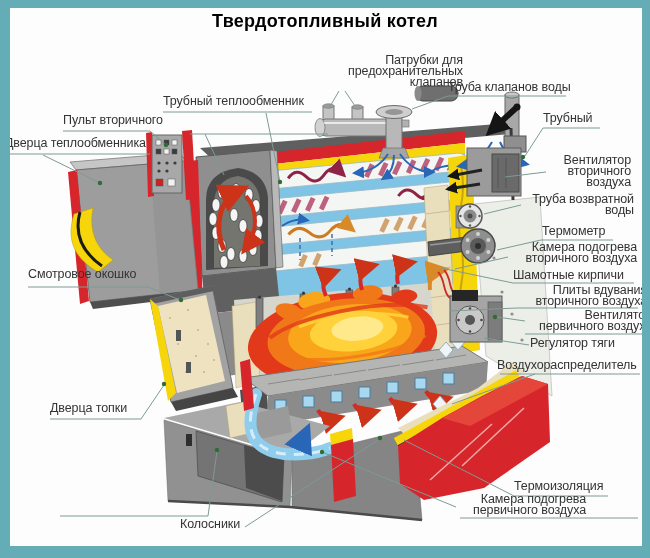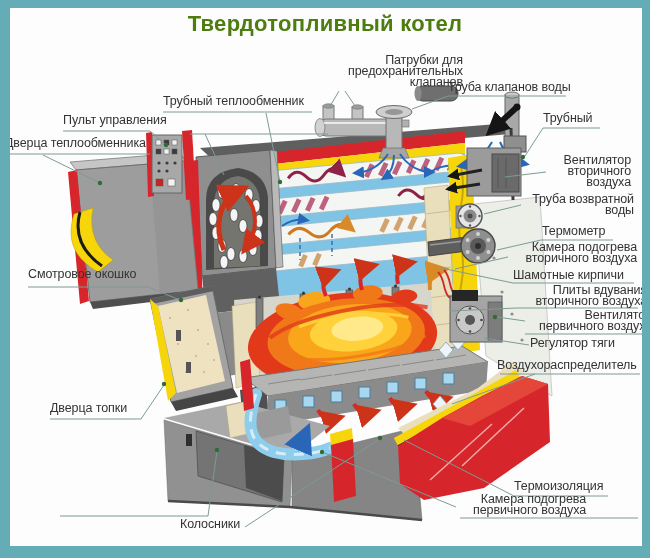--- a/index.html
+++ b/index.html
@@ -2,21 +2,21 @@
 <html style="--frame-teal: #64acb6; --casing-red: #d7262b; --insulation-yellow: #f6d60a; --water-blue: #7fc4e4; --label-text: #333333; --leader: #7d9b95; --flame-orange: #f07818; --flame-yellow: #ffd23c; --dot-green: #2f6d35;"><head>
 <meta charset="utf-8">
 <style>
   html,body{margin:0;padding:0;background:#cfd8da;}
   .stage{position:relative;width:650px;height:558px;background:#fdfdfd;overflow:hidden;
          font-family:"Liberation Sans",sans-serif;}
   .frame{position:absolute;inset:0;border-style:solid;border-width:8px 8px 12px 10px;
          border-color:var(--frame-teal);pointer-events:none;z-index:30;}
   .art{position:absolute;left:0;top:0;z-index:1;}
   .title{position:absolute;left:60px;top:11px;width:530px;text-align:center;
-         font-size:22px;font-weight:bold;color:#4d7c0f;letter-spacing:.3px;z-index:10;}
+         font-size:18px;font-weight:bold;color:#000000;letter-spacing:.3px;z-index:10;}
   .lbl{position:absolute;font-size:12.5px;line-height:13px;color:var(--label-text);
        letter-spacing:-.1px;white-space:nowrap;z-index:10;text-align:right;}
   .lbl.wrap{white-space:normal;line-height:11px;}
   :root{
     --frame-teal:#64acb6; --casing-red:#d7262b; --insulation-yellow:#f6d60a;
     --water-blue:#7fc4e4; --label-text:#333333; --leader:#7d9b95;
     --flame-orange:#f07818; --flame-yellow:#ffd23c; --dot-green:#2f6d35;
   }
   .c-red{fill:var(--casing-red);} .c-yel{fill:var(--insulation-yellow);}
   .c-blu{fill:var(--water-blue);} .lead{stroke:var(--leader);stroke-width:1;fill:none;}
@@ -424,21 +424,21 @@
           <circle class="dot" cx="380" cy="438" r="2.2"></circle>
     <circle class="dot" cx="322" cy="452" r="2.2"></circle>
           <circle class="dot" cx="181" cy="300" r="2.2"></circle>
   </g>
 </g>
 </svg>
 
 <div class="title">Твердотопливный котел</div>
 
 <div class="lbl" style="left:163px;top:95px">Трубный теплообменник</div>
-<div class="lbl" style="left:63px;top:114px">Пульт управления</div>
+<div class="lbl" style="left:63px;top:114px">Пульт вторичного</div>
 <div class="lbl" style="left:5px;top:137px">Дверца теплообменника</div>
 <div class="lbl wrap" style="left:337px;top:55px;width:126px">Патрубки для предохранительных клапанов</div>
 <div class="lbl" style="left:448px;top:81px">Труба клапанов воды</div>
 <div class="lbl" style="left:543px;top:112px">Трубный</div>
 <div class="lbl wrap" style="left:547px;top:155px;width:84px">Вентилятор вторичного воздуха</div>
 <div class="lbl wrap" style="left:522px;top:194px;width:112px">Труба возвратной воды</div>
 <div class="lbl" style="left:542px;top:225px">Термометр</div>
 <div class="lbl wrap" style="left:509px;top:242px;width:128px">Камера подогрева вторичного воздуха</div>
 <div class="lbl" style="left:513px;top:269px">Шамотные кирпичи</div>
 <div class="lbl wrap" style="left:517px;top:285px;width:130px">Плиты вдувания вторичного воздуха</div>

